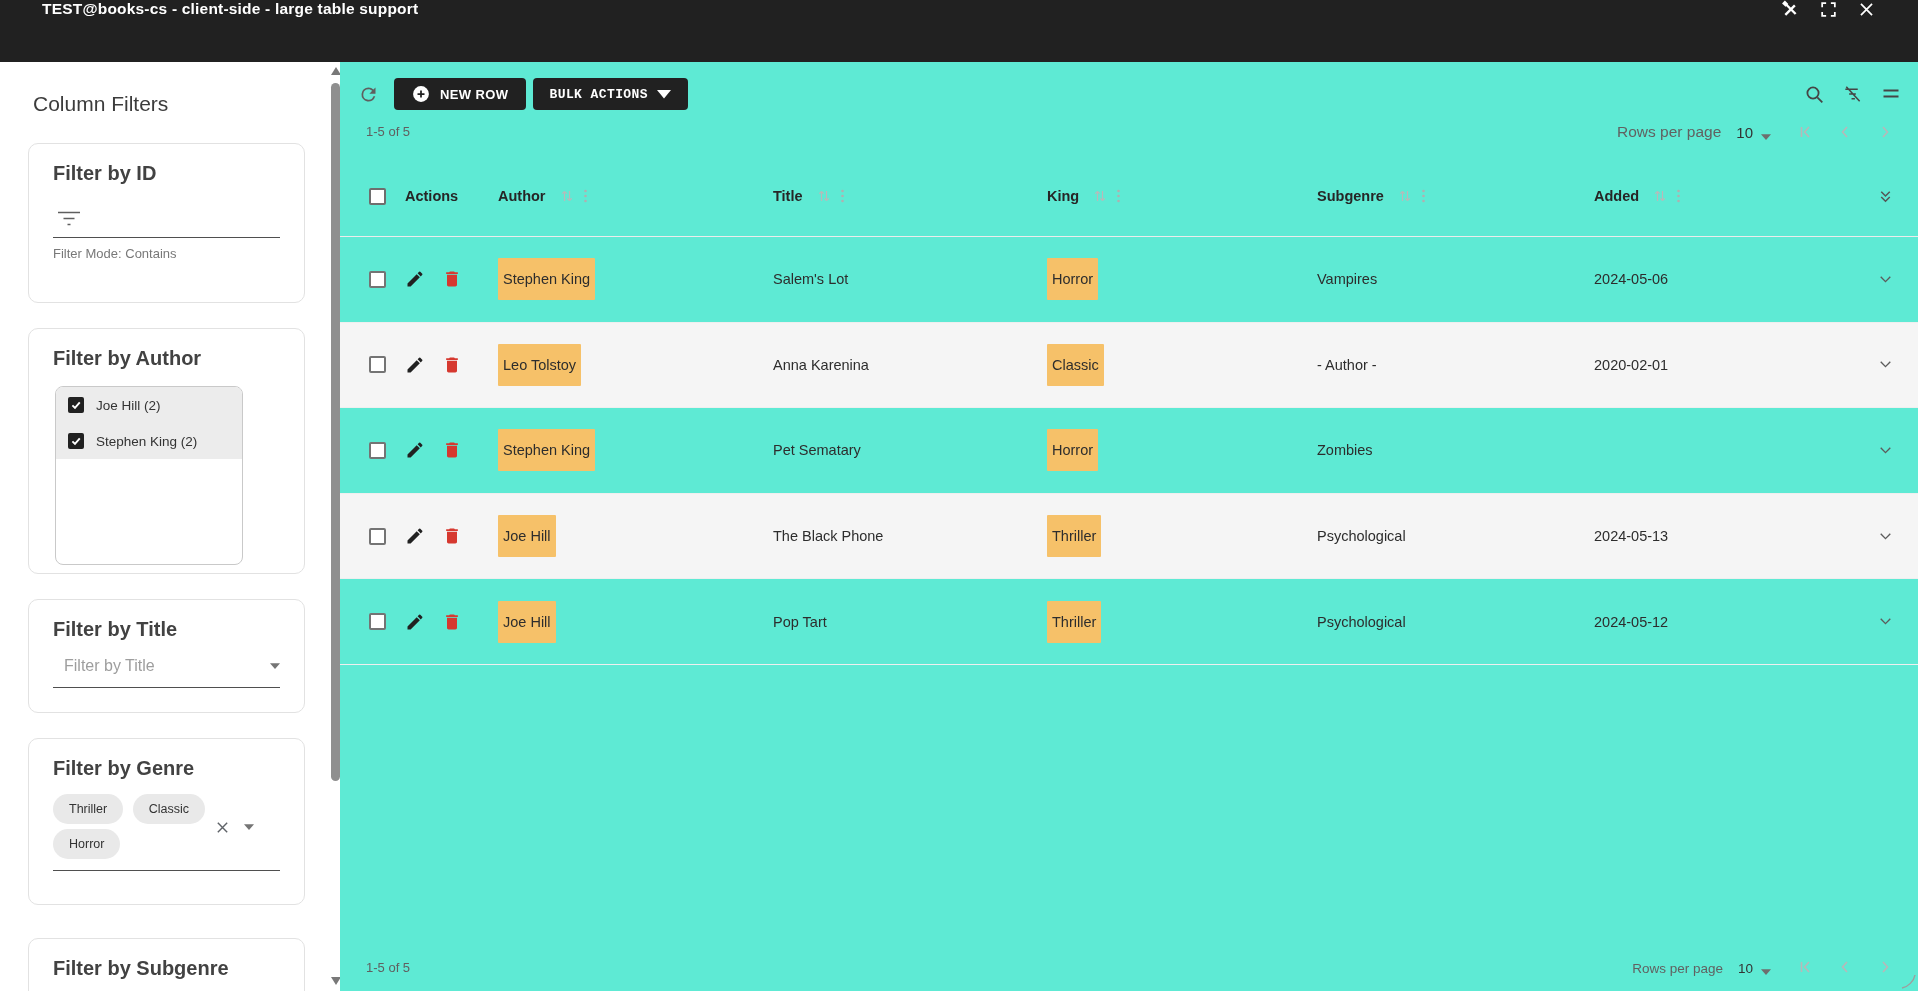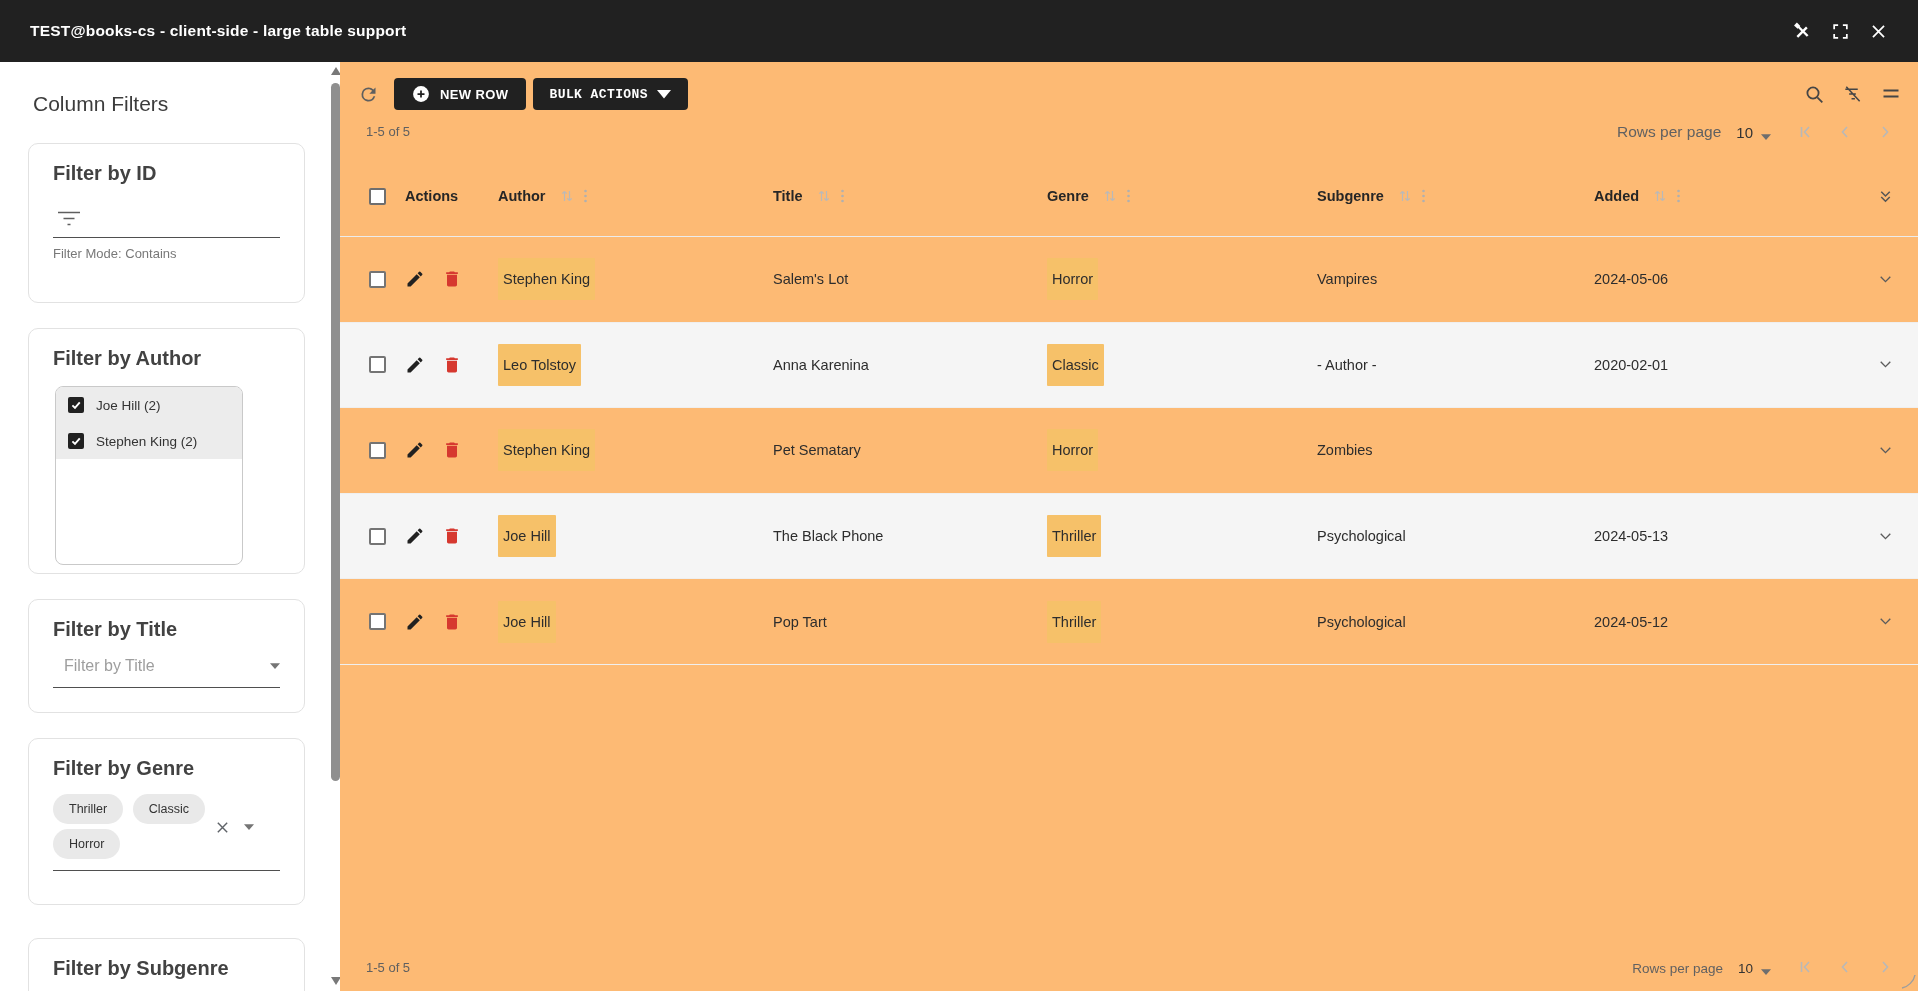--- a/index.html
+++ b/index.html
@@ -6,22 +6,22 @@
     --titlebar-bg:#212121; --btn-bg:#212121; --highlight:#f6c169;
     --danger:#d6382f; --zebra:#f5f5f5;
   }
   *{box-sizing:border-box; margin:0; padding:0;}
   html,body{width:1918px;height:991px;overflow:hidden;background:#fff;
     font-family:"Liberation Sans",sans-serif;color:#2b2b2b;}
   .app{position:relative;width:1918px;height:991px;}
 
   
   .titlebar{position:absolute;left:0;top:0;width:1918px;height:62px;
-    background:var(--titlebar-bg);display:flex;align-items:center;
-    padding:0 30px;color:#fff;}
+    background:var(--titlebar-bg);display:flex;align-items:flex-start;
+    padding:0 42px;color:#fff;}
   .titlebar .title{font-size:15.5px;font-weight:bold;letter-spacing:.2px;}
   .titlebar .tb-icons{margin-left:auto;display:flex;align-items:center;gap:19px;}
   .tb-btn{width:19px;height:19px;display:flex;align-items:center;justify-content:center;cursor:pointer;}
   .tb-btn svg{width:19px;height:19px;}
 
   
   .sidebar{position:absolute;left:4px;top:62px;width:340px;height:929px;background:#fff;}
   .sb-heading{padding:30px 0 0 29px;font-size:21px;color:#3c3c3c;}
   .card{margin:25px 0 0 24px;width:277px;border:1px solid #e2e2e2;border-radius:10px;
     padding:18px 24px;position:relative;}
@@ -56,21 +56,21 @@
   
   .sb-scroll{position:absolute;right:2px;top:0;width:12px;height:929px;}
   .sb-arrow{position:absolute;left:1px;width:10px;height:8px;}
   .sb-arrow.up{top:5px;}
   .sb-arrow.down{bottom:6px;}
   .sb-thumb{position:absolute;left:1px;top:21px;width:9px;height:698px;
     background:#8f8f8f;border-radius:5px;}
 
   
   .main{position:absolute;left:340px;top:62px;width:1578px;height:929px;
-    display:flex;flex-direction:column;background:#fdba74;}
+    display:flex;flex-direction:column;background:#5eead4;}
   .toolbar{height:53px;display:flex;align-items:center;padding:11px 17px 0 18px;gap:0;}
   .refresh{width:21px;height:21px;cursor:pointer;}
   .btn{height:32px;background:var(--btn-bg);color:#fff;border:none;border-radius:4px;
     display:flex;align-items:center;gap:9px;padding:0 17px;font-size:13px;font-weight:bold;
     letter-spacing:.4px;cursor:pointer;font-family:inherit;}
   .btn.newrow{margin-left:15px;}
   .btn.bulk{margin-left:7px;font-family:Liberation Mono, monospace;}
   .btn svg{flex:0 0 auto;}
   .tool-icons{margin-left:auto;display:flex;align-items:center;gap:17px;}
   .tool-icons .ticon{width:21px;height:21px;cursor:pointer;display:flex;align-items:center;justify-content:center;}
@@ -309,21 +309,21 @@
         <svg class="sort-ic" viewBox="0 0 14 14" fill="none" stroke="#b9b9b9" stroke-width="1.2">
             <path d="M4.5 12V2.5M4.5 2.5L2.3 4.7M4.5 2.5l2.2 2.2M9.5 2v9.5M9.5 11.5l2.2-2.2M9.5 11.5L7.3 9.3"></path>
           </svg>
         <svg class="kebab-ic" viewBox="0 0 5 14">
             <circle cx="2.5" cy="2" r="1.3" fill="#b0b0b0"></circle>
             <circle cx="2.5" cy="7" r="1.3" fill="#b0b0b0"></circle>
             <circle cx="2.5" cy="12" r="1.3" fill="#b0b0b0"></circle>
           </svg>
       </div>
       <div class="hcell">
-        <span>Genre</span>
+        <span>King</span>
         <svg class="sort-ic" viewBox="0 0 14 14" fill="none" stroke="#b9b9b9" stroke-width="1.2">
             <path d="M4.5 12V2.5M4.5 2.5L2.3 4.7M4.5 2.5l2.2 2.2M9.5 2v9.5M9.5 11.5l2.2-2.2M9.5 11.5L7.3 9.3"></path>
           </svg>
         <svg class="kebab-ic" viewBox="0 0 5 14">
             <circle cx="2.5" cy="2" r="1.3" fill="#b0b0b0"></circle>
             <circle cx="2.5" cy="7" r="1.3" fill="#b0b0b0"></circle>
             <circle cx="2.5" cy="12" r="1.3" fill="#b0b0b0"></circle>
           </svg>
       </div>
       <div class="hcell">

